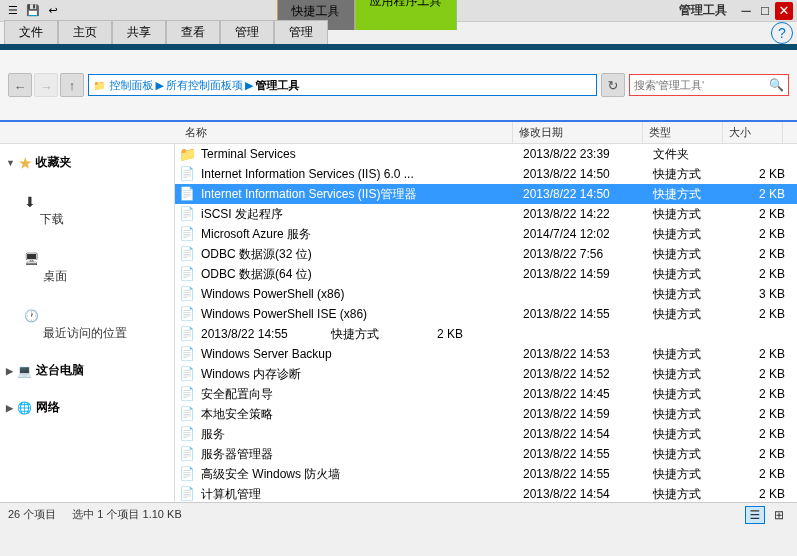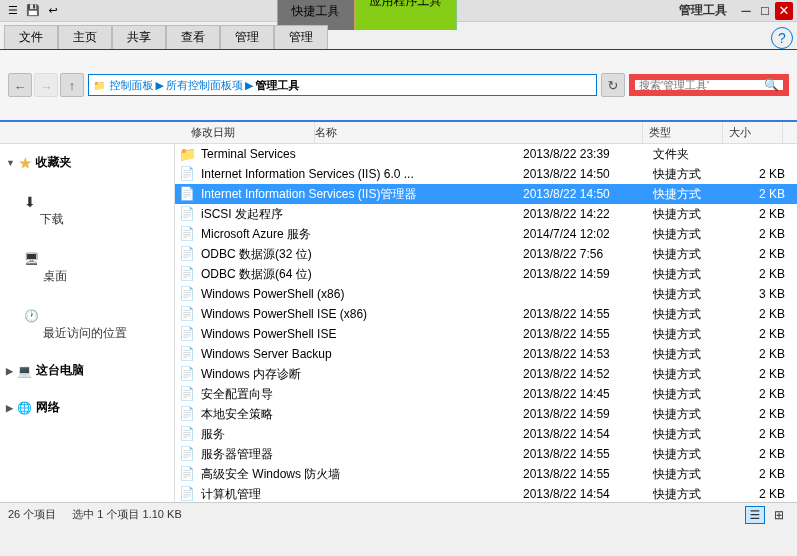--- a/index.html
+++ b/index.html
@@ -4,21 +4,21 @@
   <style>
     * { margin: 0; padding: 0; box-sizing: border-box; }
     body { font-family: 'Segoe UI', sans-serif; font-size: 12px; background: #f0f0f0; width: 797px; height: 556px; overflow: hidden; }
 
     
     .ribbon-tabs {
       background: #f0f0f0;
       display: flex;
       align-items: flex-end;
       padding: 0 4px;
-      border-bottom: 1px solid #0c4a6e;
+      border-bottom: 6px solid #0c4a6e;
       height: 28px;
     }
     .ribbon-tab {
       padding: 4px 14px;
       font-size: 12px;
       cursor: pointer;
       border: 1px solid transparent;
       border-bottom: none;
       background: transparent;
       height: 24px;
@@ -55,21 +55,21 @@
       display: flex;
       align-items: center;
       padding: 0 4px;
       font-size: 11px;
     }
     .address-icon { margin-right: 4px; font-size: 10px; }
     .address-sep { color: #0078d7; margin: 0 2px; }
 
     .search-bar {
       width: 160px; height: 22px;
-      border: 6px solid #ef4444;
+      border: 1px solid #ef4444;
       background: white;
       display: flex; align-items: center;
       padding: 0 4px;
     }
     .search-bar input {
       border: none; outline: none;
       font-size: 11px; width: 100%;
       background: transparent;
       color: #aaa;
     }
@@ -245,25 +245,25 @@
     <span style="font-weight:bold;">管理工具</span>
   </div>
   <div class="nav-btn" style="width:24px; height:24px; font-size:13px;">↻</div>
   <div class="search-bar">
     <input type="text" placeholder="搜索'管理工具'" style="">
     <span style="color:#666; font-size:12px;">🔍</span>
   </div>
 </div>
 
 <div class="col-headers">
+  <div class="col-header" style="flex:1; margin-left:-185px; padding-left:185px;">
+    <span>名称</span>
+  </div>
   <div class="col-header" style="width:130px;">
     <span>修改日期</span>
-  </div>
-  <div class="col-header" style="flex:1; margin-left:-185px; padding-left:185px;">
-    <span>名称</span>
   </div>
   <div class="col-header" style="width:80px;">
     <span>类型</span>
   </div>
   <div class="col-header" style="width:60px;">
     <span>大小</span>
   </div>
   <div style="width:14px;"></div>
 </div>
 
@@ -368,21 +368,20 @@
       </div>
       <div class="file-row">
         <div class="file-icon"><span style="font-size:13px; color:#5080d0;">📄</span></div>
         <div class="file-name">Windows PowerShell ISE (x86)</div>
         <div class="file-date">2013/8/22 14:55</div>
         <div class="file-type">快捷方式</div>
         <div class="file-size">2 KB</div>
       </div>
       <div class="file-row">
         <div class="file-icon"><span style="font-size:13px; color:#5080d0;">📄</span></div>
-        <div class="file-name">Windows PowerShell ISE</div>
         <div class="file-date">2013/8/22 14:55</div>
         <div class="file-type">快捷方式</div>
         <div class="file-size">2 KB</div>
       </div>
       <div class="file-row">
         <div class="file-icon"><span style="font-size:13px; color:#5080d0;">📄</span></div>
         <div class="file-name">Windows Server Backup</div>
         <div class="file-date">2013/8/22 14:53</div>
         <div class="file-type">快捷方式</div>
         <div class="file-size">2 KB</div>

